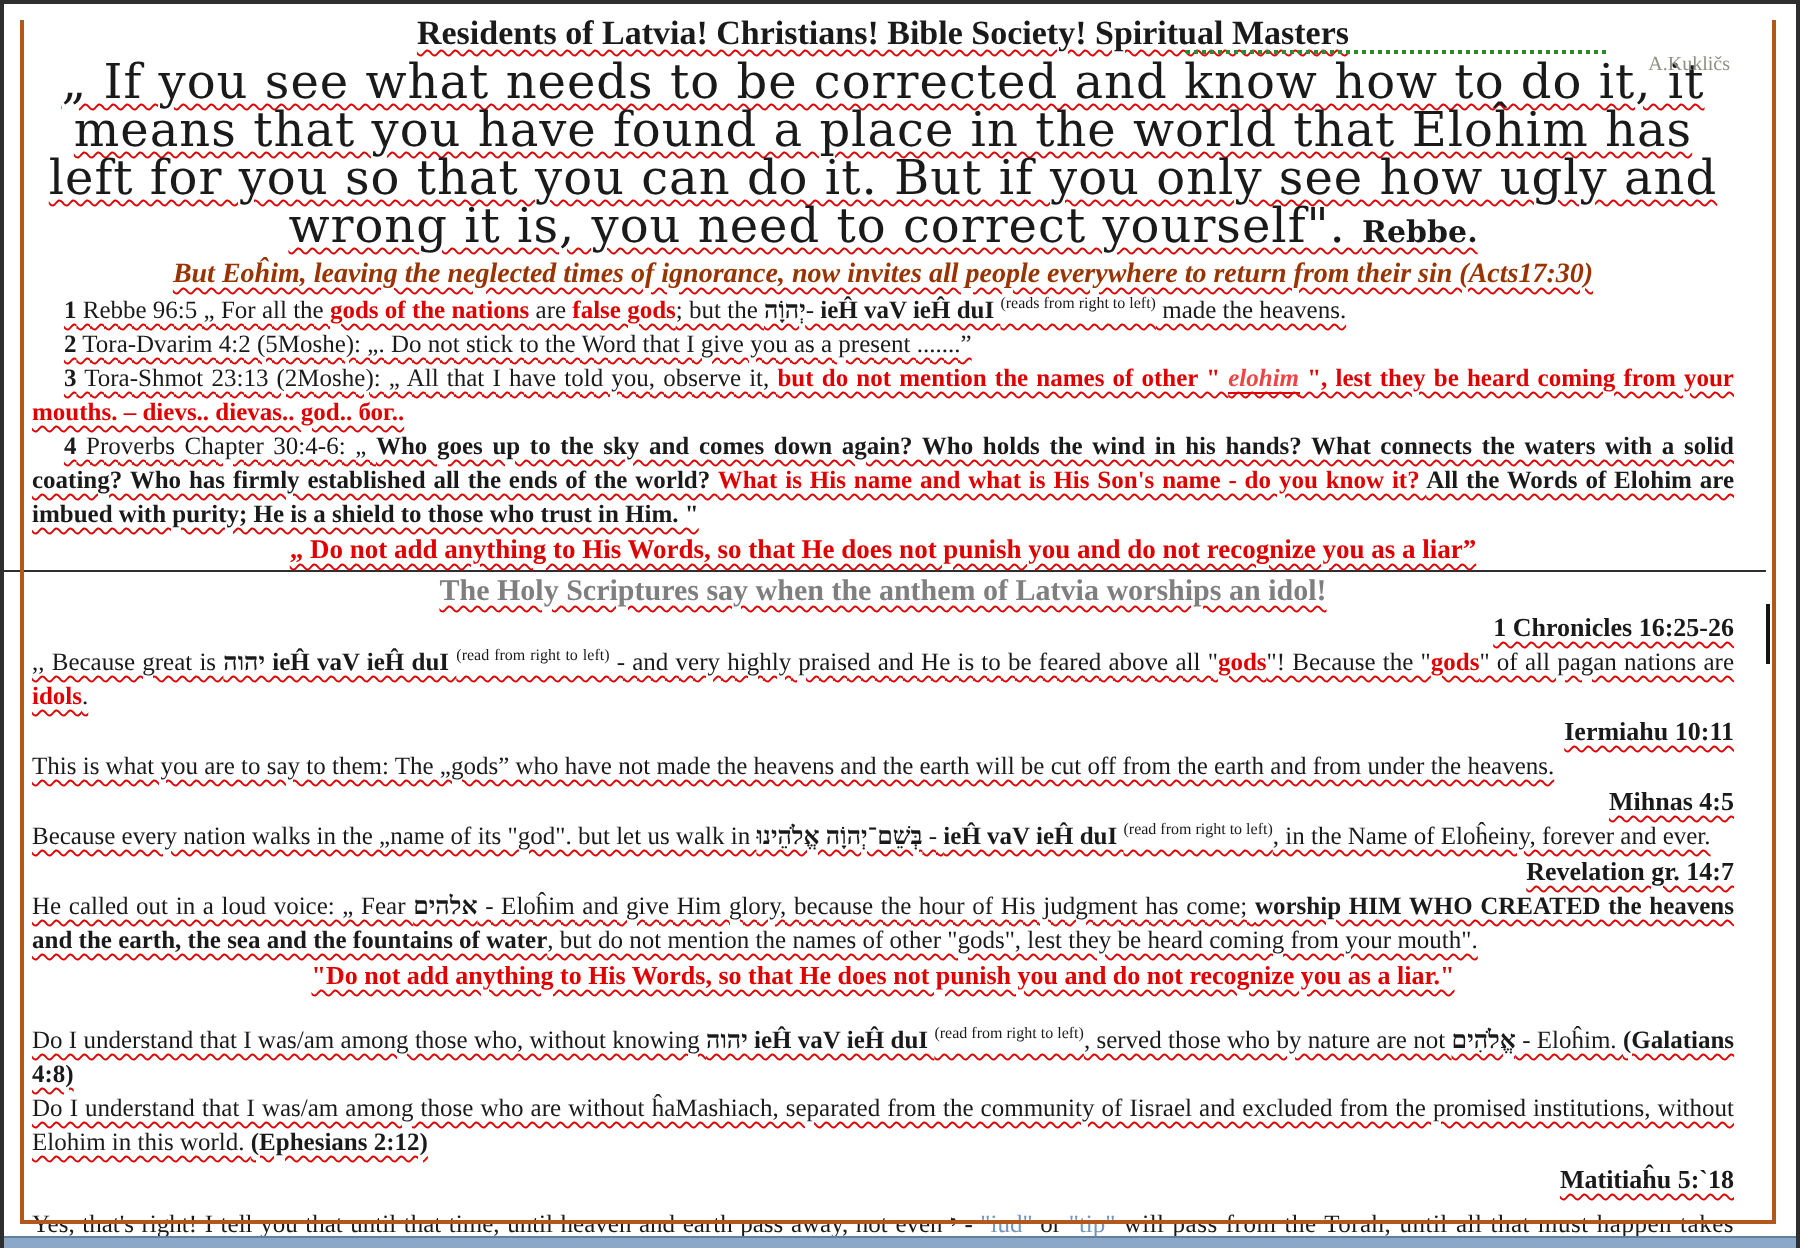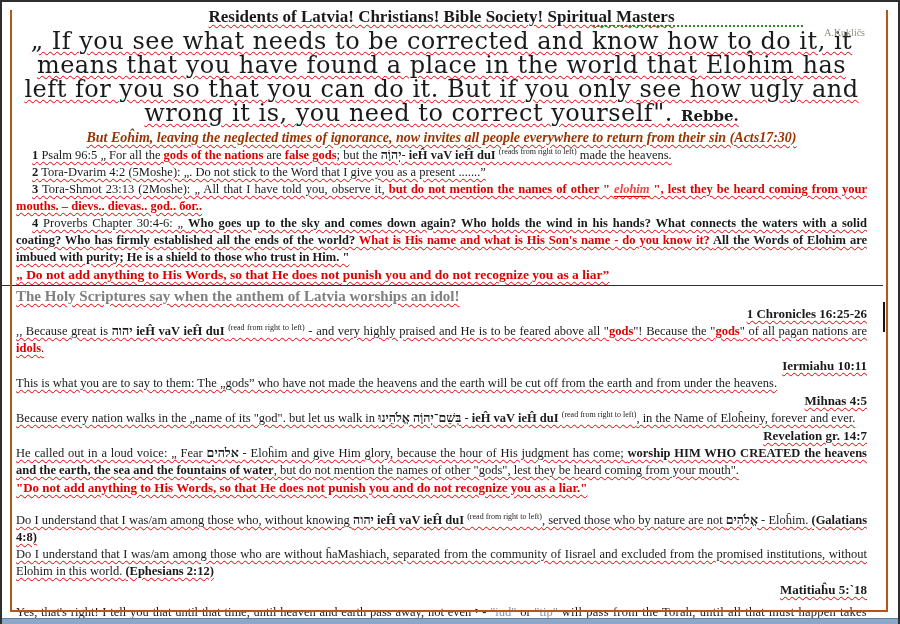--- a/index.html
+++ b/index.html
@@ -23,23 +23,23 @@
   .tail { letter-spacing:.25px; }
   .title-row { position:relative; text-align:center; font-size:17px; font-weight:bold; line-height:22px; }
   .author { position:absolute; right:2px; top:16px; font-size:10px; color:#8f8f80; font-weight:normal; text-decoration:none; }
   .green-squig { position:absolute; right:62px; top:19px; width:212px; height:2px;
         background:repeating-linear-gradient(90deg,#2f8a2f 0 2px,transparent 2px 4px); }
   .quote { font-family:cursive,"DejaVu Serif",serif; font-size:24px;
            line-height:24px; text-align:center; letter-spacing:.5px; margin:1px 0 2px 0; }
   .quote .attr { font-weight:bold; font-size:15px; letter-spacing:0; }
   .acts { color:#993300; font-weight:bold; font-style:italic; font-size:14px;
           text-align:center; line-height:15px; margin-bottom:2px; }
-  .warn { color:#e00000; font-weight:bold; font-size:13.5px; line-height:17px; }
+  .warn { color:#e00000; font-weight:bold; text-align:center; font-size:13.5px; line-height:17px; }
   .rule { border:none; border-top:1px solid #2e2e2e; margin:2px -16px 1px -14px; }
-  .gray-line { color:#7f7f7f; font-weight:bold; font-size:15px; text-align:left; line-height:18px; }
+  .gray-line { color:#7f7f7f; font-weight:bold; font-size:15px; text-align:center; line-height:18px; }
   .gap-after { margin-bottom:16px; }
   .head-matit { margin:2px 0 6px 0; }
   .vline-l { position:absolute; left:8px; top:8px; bottom:12px; width:2px; background:#b3571c; }
   .vline-r { position:absolute; right:10px; top:8px; bottom:12px; width:2px; background:#b3571c; }
   .hline-b { position:absolute; left:8px; right:10px; bottom:12px; height:2px; background:#b3571c; }
   .bluebar { position:absolute; left:0; right:0; bottom:0; height:6px;
              background:#8ca8c8; border-top:1px solid #627f9e; }
   .caret { position:absolute; right:13px; top:300px; width:2px; height:30px; background:#151515; }
 </style>
 </head>
@@ -53,21 +53,21 @@
     <span class="author">A.Kukličs</span>
   </div>
 
   <div class="quote sq">
     <span>„ If you see what needs to be corrected and know how to do it, it means that you have found a place in the world that Eloĥim has left for you so that you can do it. But if you only see how ugly and wrong it is, you need to correct yourself". </span><span class="attr">Rebbe.</span>
   </div>
 
   <div class="acts sq">But Eoĥim, leaving the neglected times of ignorance, now invites all people everywhere to return from their sin (Acts17:30)</div>
 
   <p class="body-p indent sq">
-    <span class="b">1</span><span> Psalm 96:5 „ For all the </span><span class="rb">gods of the nations</span><span> are </span><span class="rb">false gods</span><span>; but the </span><span class="heb">יְהוָֹה</span><span>- </span><span class="b">ieĤ vaV ieĤ duI </span><span class="sup">(reads from right to left)</span><span> made the heavens.</span>
+    <span class="b">1</span><span> Rebbe 96:5 „ For all the </span><span class="rb">gods of the nations</span><span> are </span><span class="rb">false gods</span><span>; but the </span><span class="heb">יְהוָֹה</span><span>- </span><span class="b">ieĤ vaV ieĤ duI </span><span class="sup">(reads from right to left)</span><span> made the heavens.</span>
   </p>
 
   <p class="body-p indent sq">
     <span class="b">2</span><span> Tora-Dvarim 4:2 (5Moshe): „. Do not stick to the Word that I give you as a present .......”</span>
   </p>
 
   <p class="body-p indent sq">
     <span class="b">3</span><span> Tora-Shmot 23:13 (2Moshe): „ All that I have told you, observe it, </span><span class="rb">but do not mention the names of other " </span><span class="ri">elohim</span><span class="rb"> ", lest they be heard coming from your mouths. – dievs.. dievas.. god.. бог..</span>
   </p>
 

